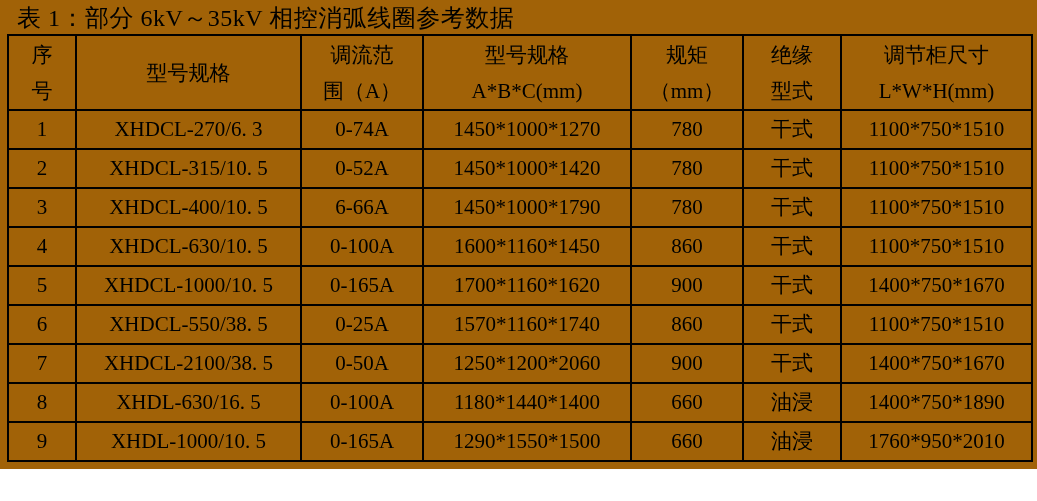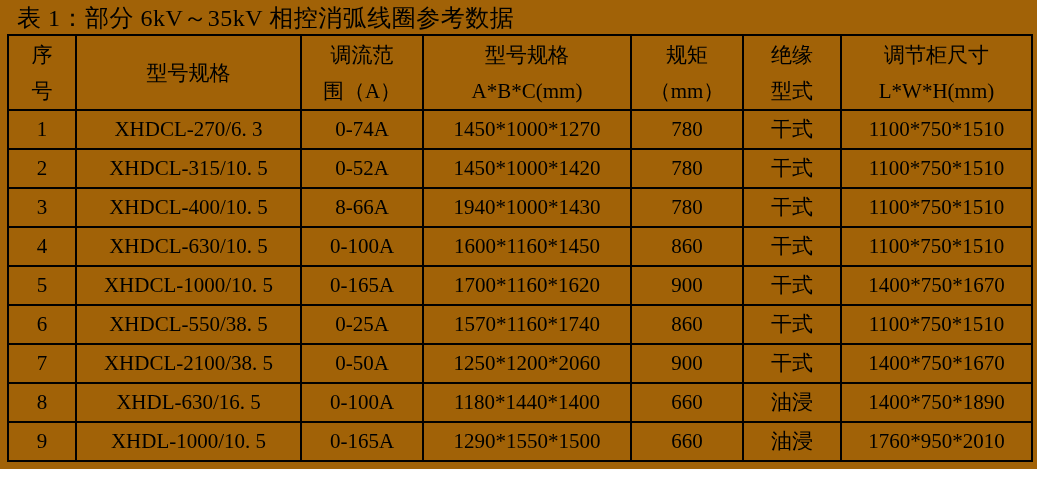--- a/index.html
+++ b/index.html
@@ -111,22 +111,22 @@
         <td>XHDCL-315/10. 5</td>
         <td>0-52A</td>
         <td>1450*1000*1420</td>
         <td>780</td>
         <td>干式</td>
         <td>1100*750*1510</td>
       </tr>
       <tr>
         <td>3</td>
         <td>XHDCL-400/10. 5</td>
-        <td>8-66A</td>
-        <td>1940*1000*1430</td>
+        <td>6-66A</td>
+        <td>1450*1000*1790</td>
         <td>780</td>
         <td>干式</td>
         <td>1100*750*1510</td>
       </tr>
       <tr>
         <td>4</td>
         <td>XHDCL-630/10. 5</td>
         <td>0-100A</td>
         <td>1600*1160*1450</td>
         <td>860</td>

